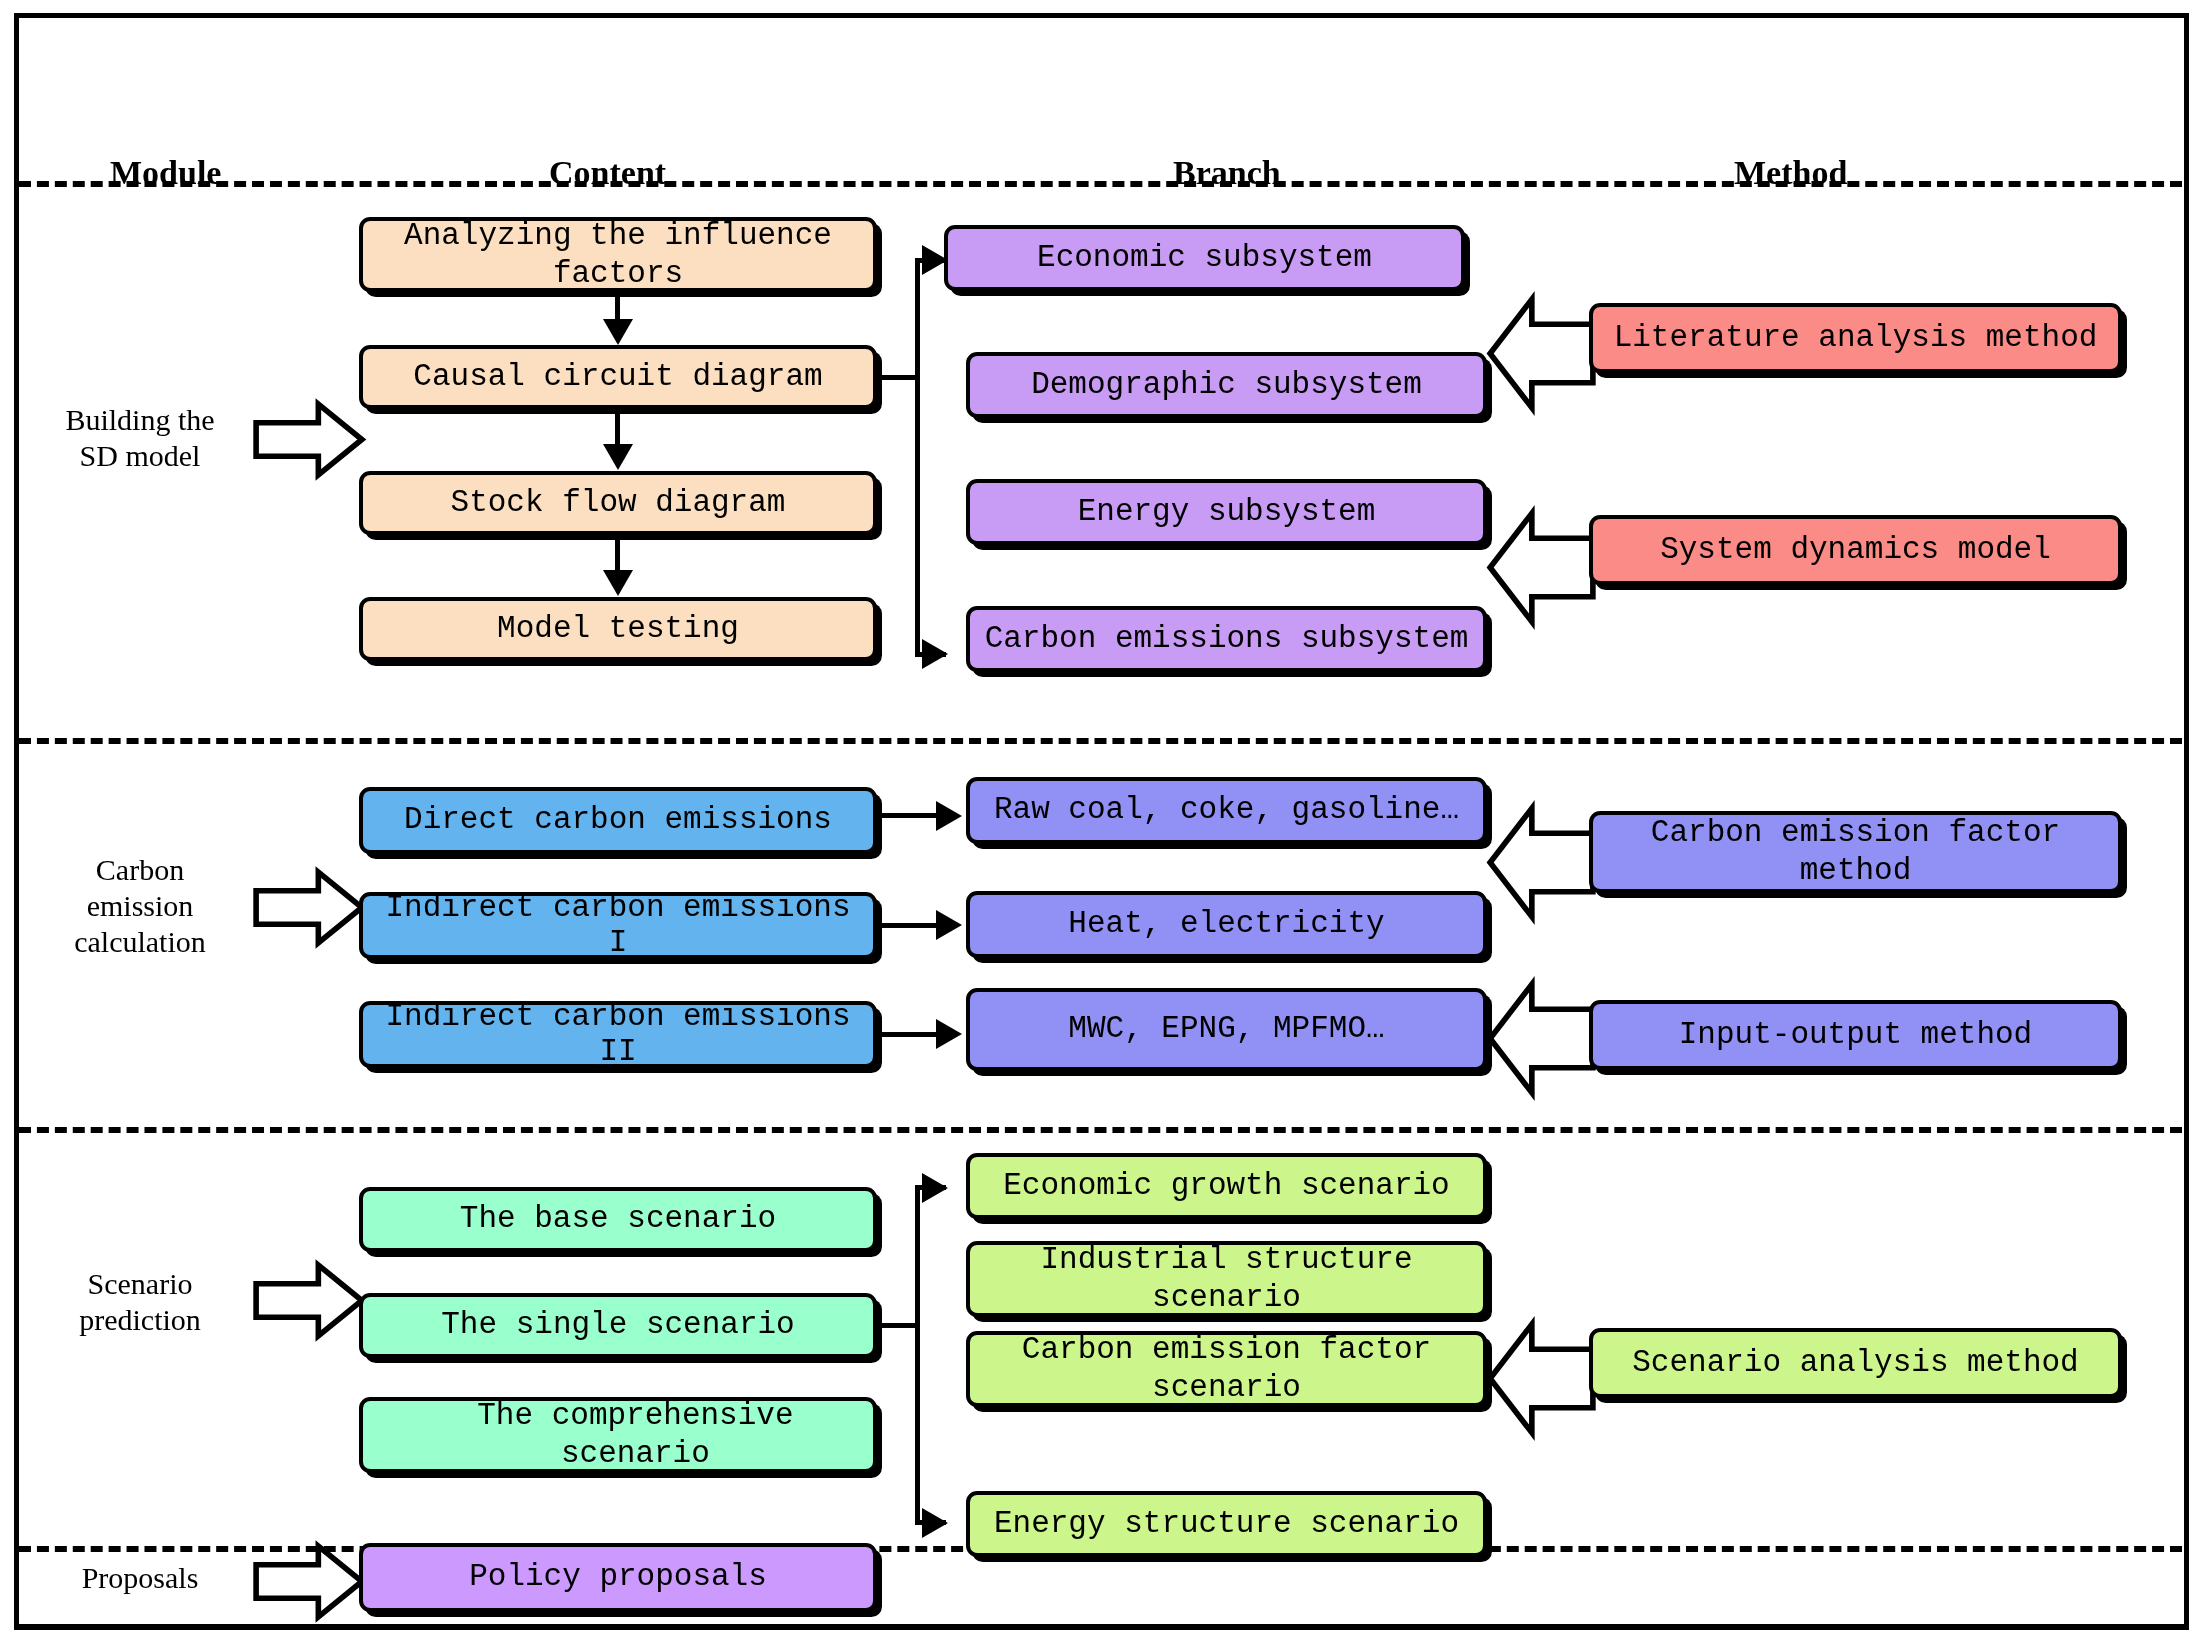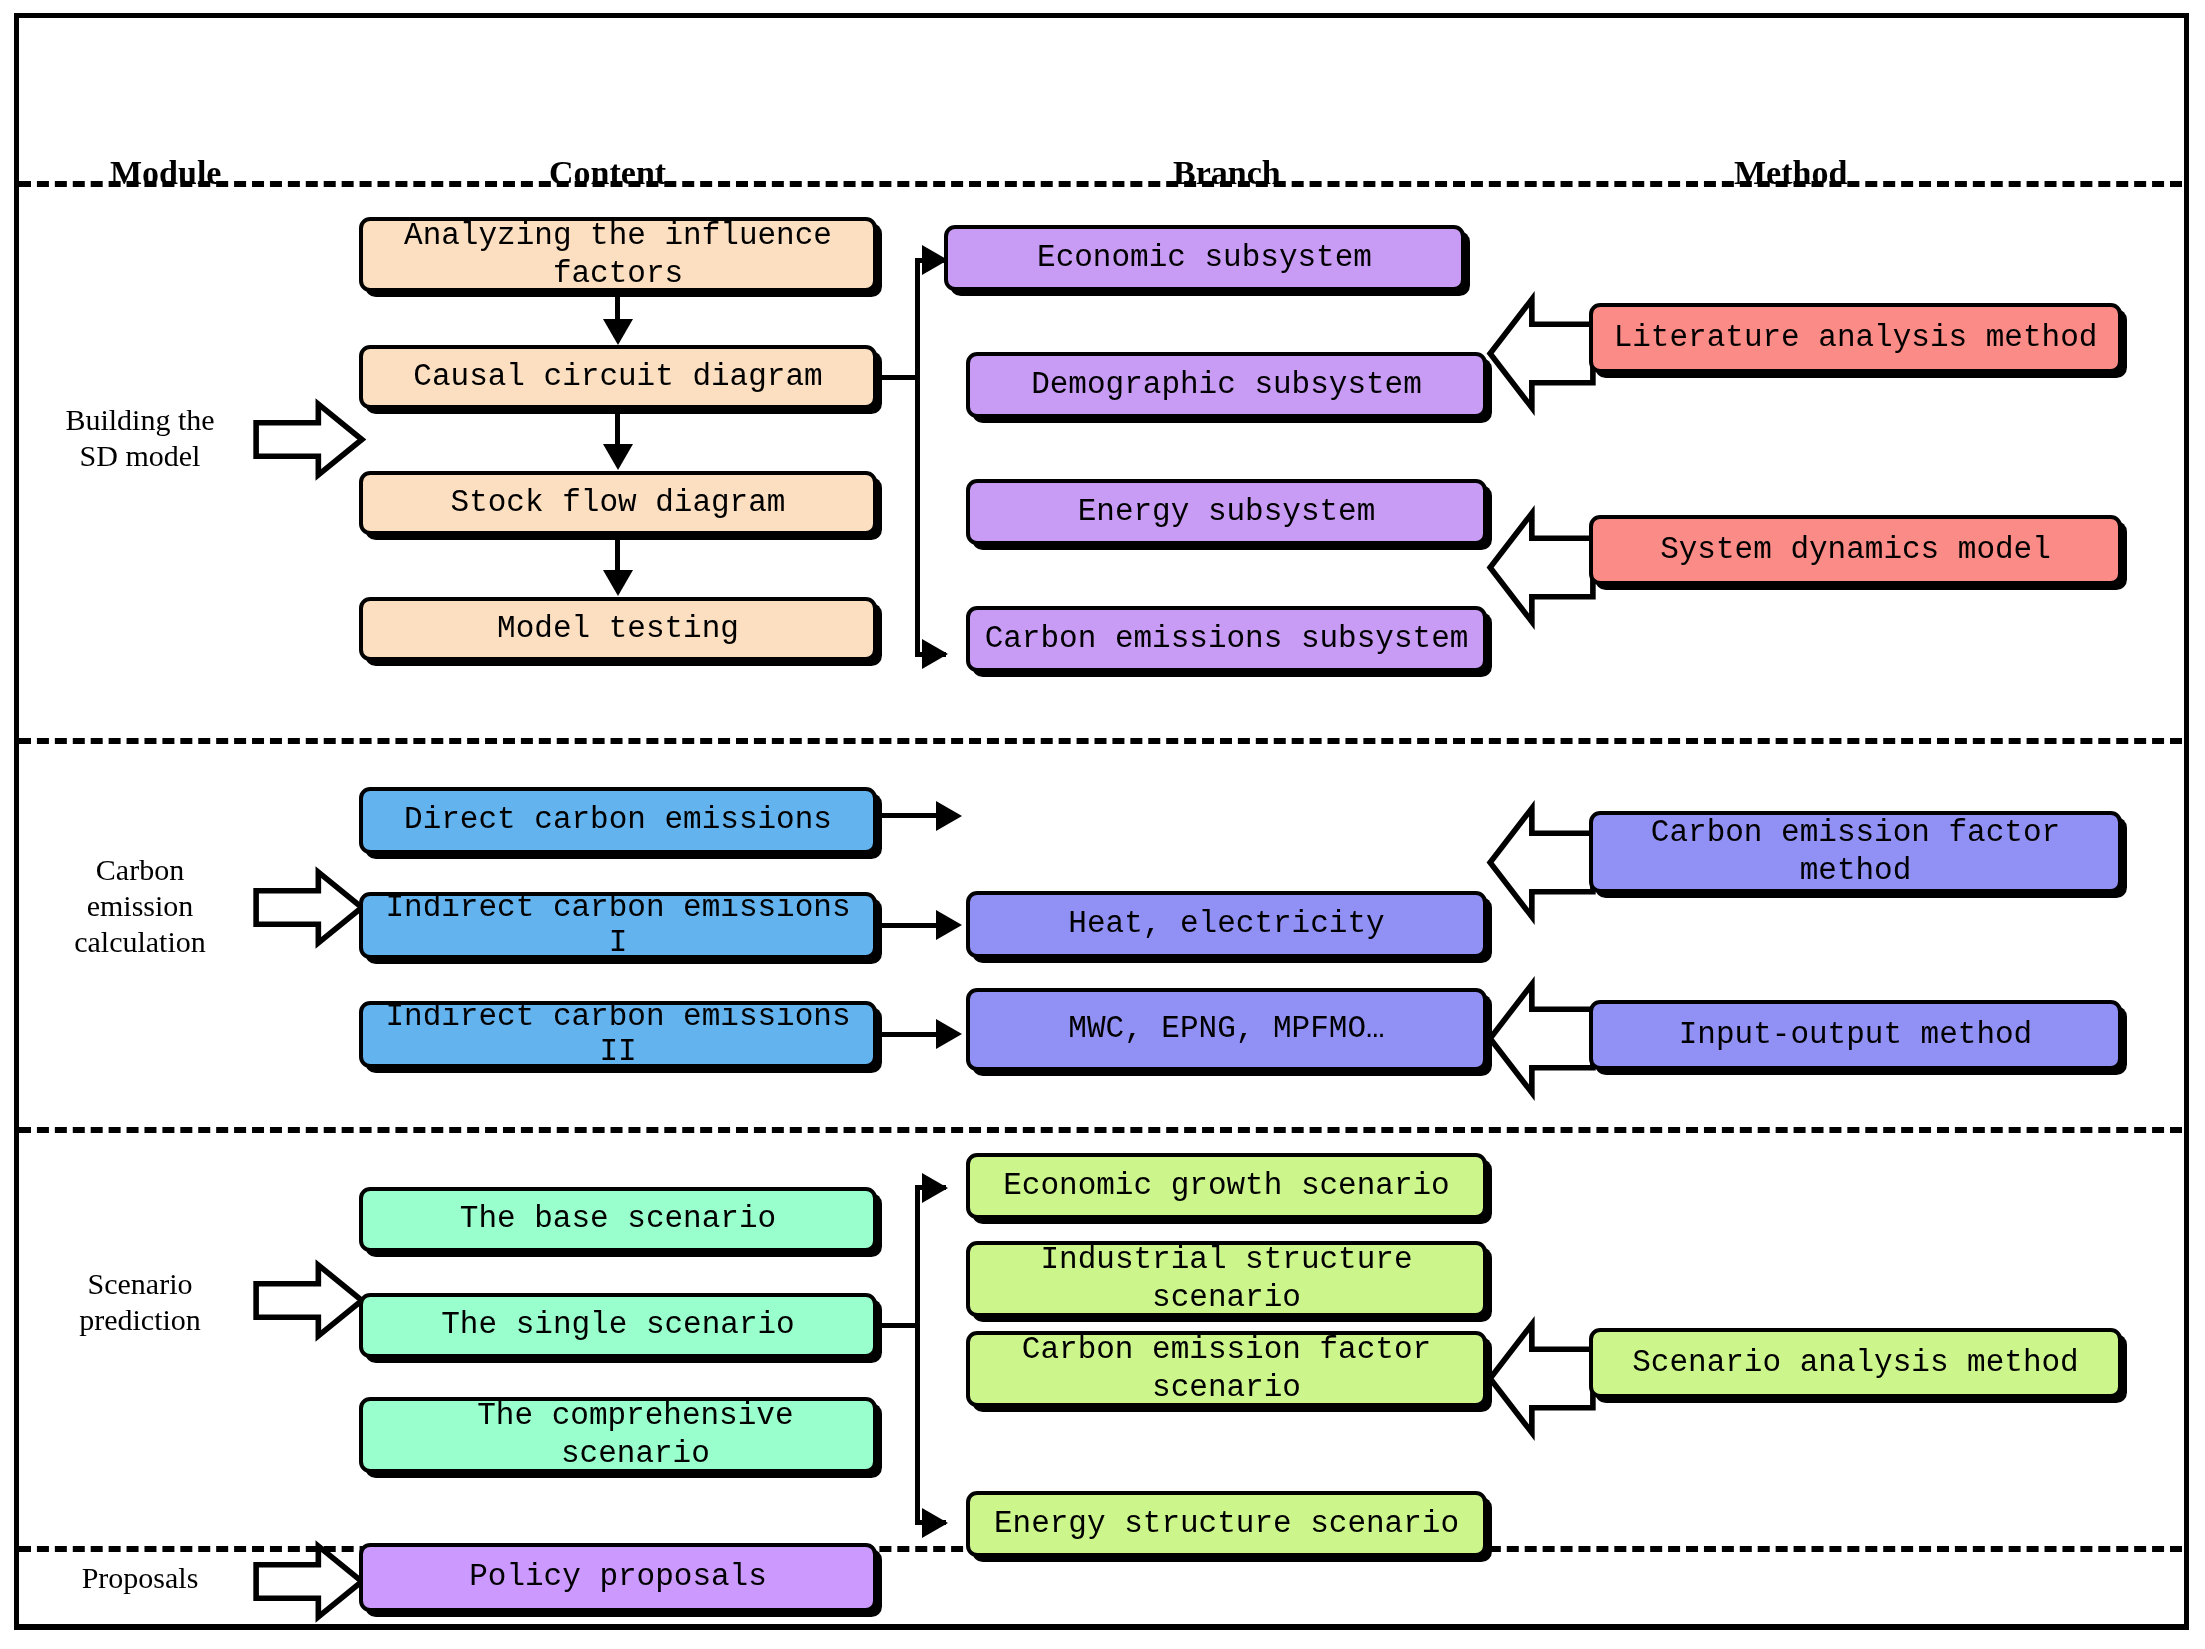--- a/index.html
+++ b/index.html
@@ -177,20 +177,23 @@
     <span>Indirect carbon emissions II</span>
   </div>
 
   <div class="hline" style="left:876px;top:813px;width:66px;"></div>
   <div class="arrowhead right" style="left:936px;top:801px;"></div>
   <div class="hline" style="left:876px;top:923px;width:66px;"></div>
   <div class="arrowhead right" style="left:936px;top:910px;"></div>
   <div class="hline" style="left:876px;top:1032px;width:66px;"></div>
   <div class="arrowhead right" style="left:936px;top:1019px;"></div>
 
+  <div class="node" style="left:966px;top:777px;width:521px;height:67px;background:#9190F5;">
+    <span>Raw coal, coke, gasoline…</span>
+  </div>
   <div class="node" style="left:966px;top:891px;width:521px;height:67px;background:#9190F5;">
     <span>Heat, electricity</span>
   </div>
   <div class="node" style="left:966px;top:988px;width:521px;height:83px;background:#9190F5;">
     <span>MWC, EPNG, MPFMO…</span>
   </div>
 
   <div class="method-arrow" style="left:1487px;top:803px;">
     <svg width="109" height="119" viewBox="0 0 175 190">
       <polygon points="170,48 72,48 72,8 5,95 72,182 72,142 170,142" fill="#fff" stroke="#000" stroke-width="9" stroke-linejoin="miter"></polygon>

